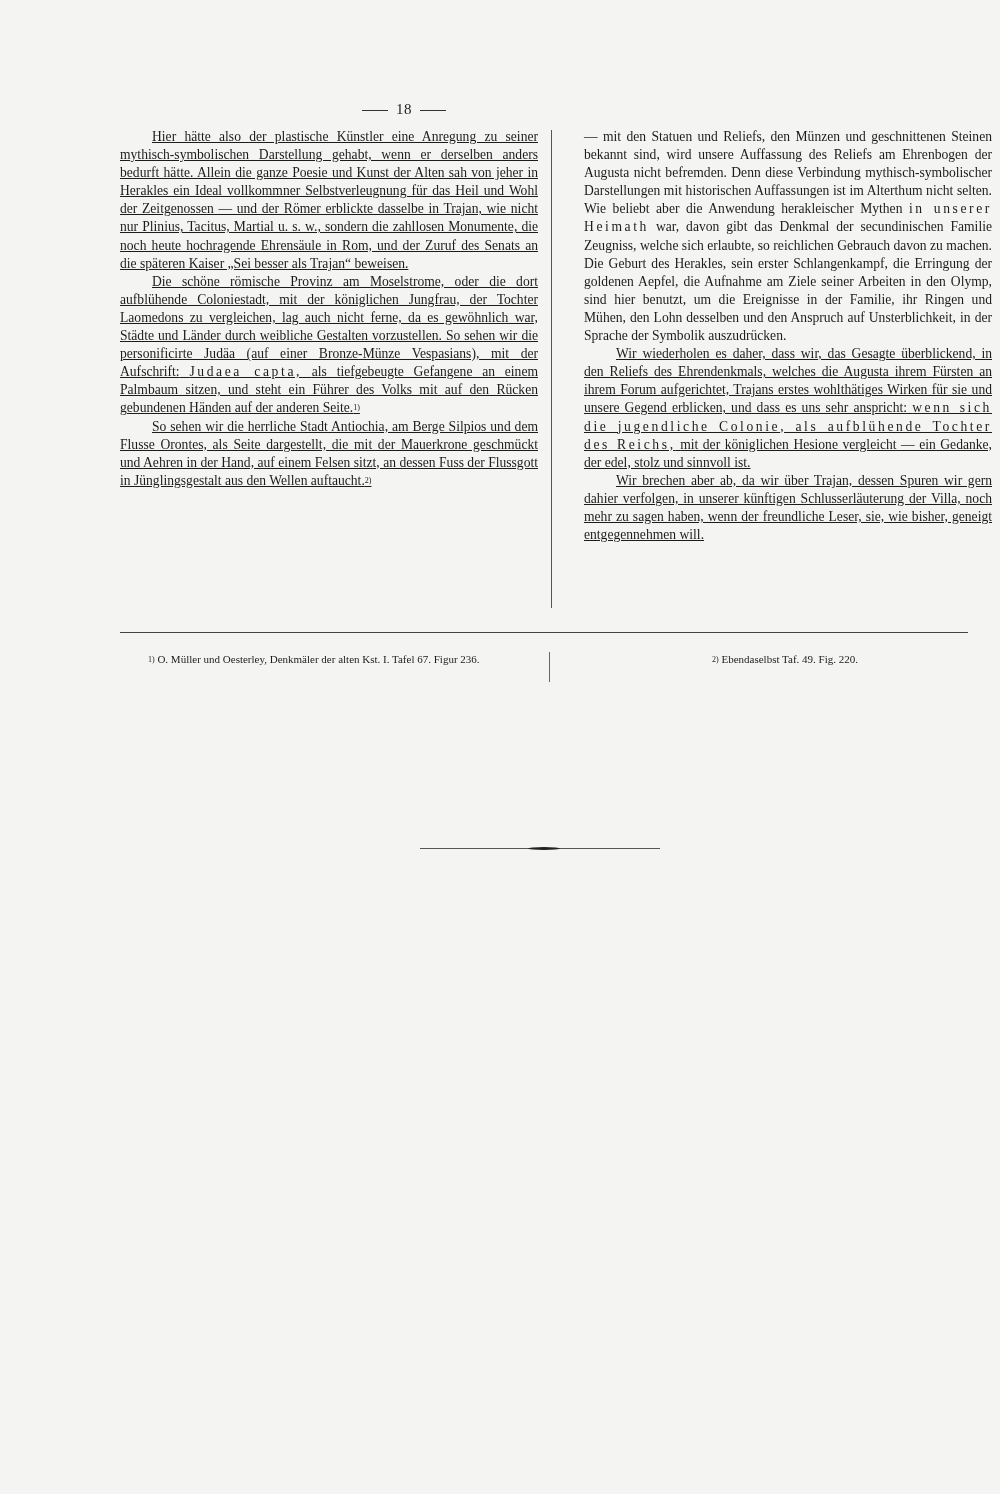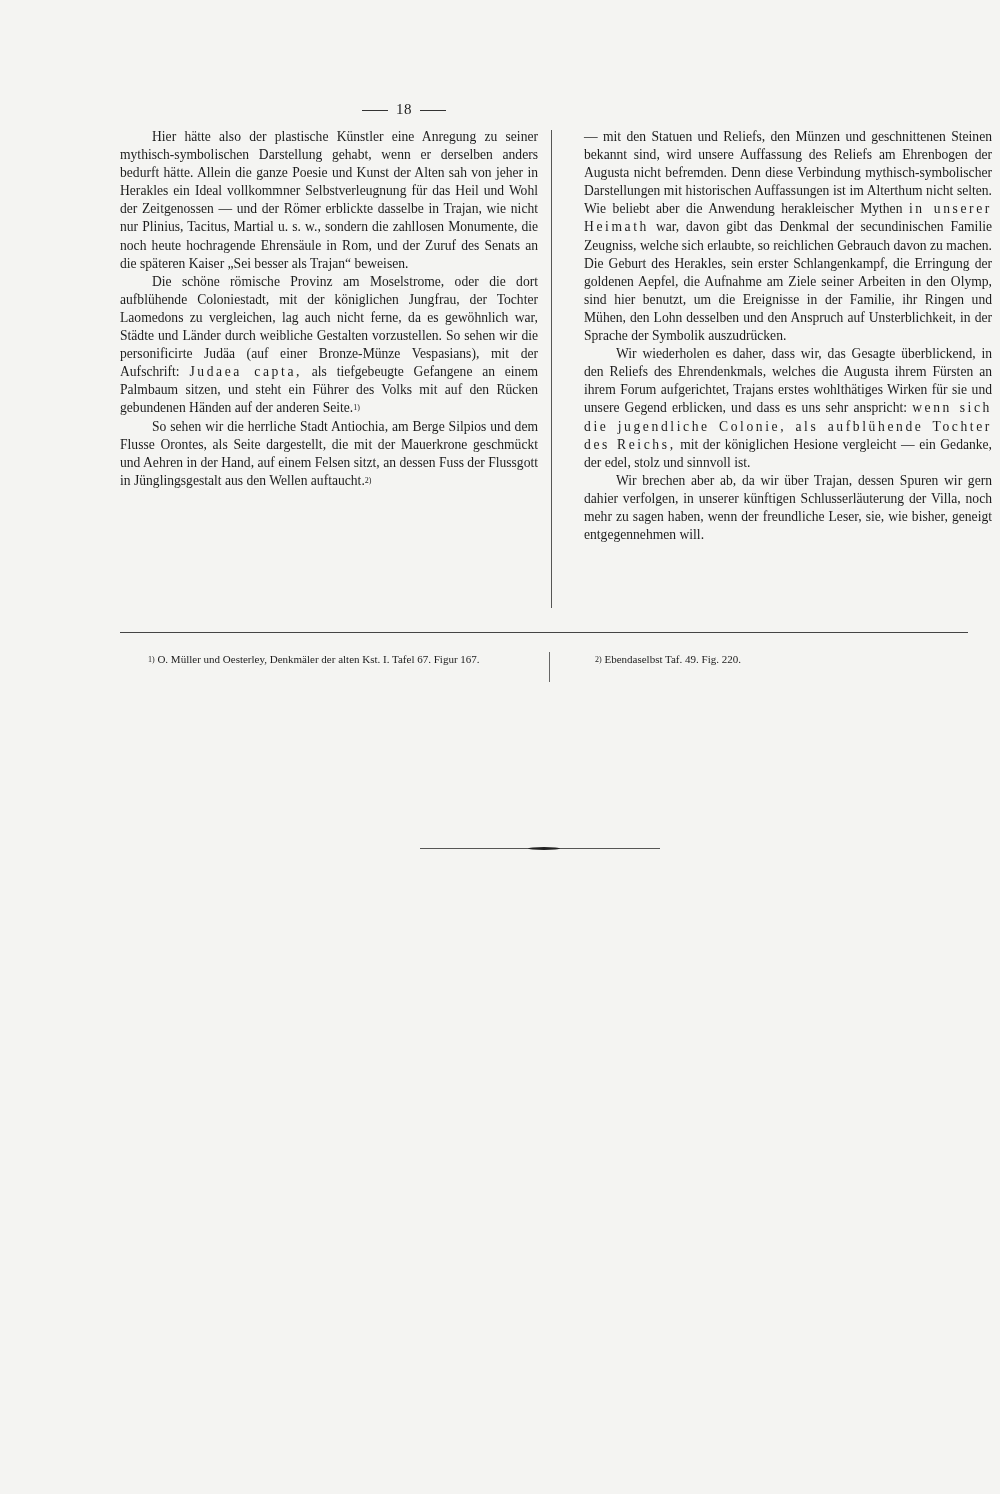--- a/index.html
+++ b/index.html
@@ -17,31 +17,31 @@
     }
     .page-number .dash { display: inline-block; width: 26px; border-top: 1px solid #333; vertical-align: middle; margin: 0 8px; }
     .col {
       position: absolute; top: 128px;
       font-size: 13.6px; line-height: 18.1px;
       text-align: justify;
     }
     .col-left { left: 120px; width: 418px; }
     .col-right { left: 584px; width: 408px; }
     .col p { margin: 0; text-indent: 0; }
-    .col p.indent { text-indent: 32px; }
+    .col p.indent { text-indent: 32px; text-decoration: underline; }
     .divider-vertical {
       position: absolute; left: 551px; top: 130px; height: 478px;
       border-left: 1px solid #555;
     }
     .rule {
       position: absolute; top: 632px; left: 120px; width: 848px;
       border-top: 1.5px solid #444;
     }
     .fn {
-      position: absolute; top: 652px; font-size: 11px; line-height: 15px;
+      position: absolute; top: 652px; font-size: 11px; line-height: 15px; text-align: center;
     }
     .fn-left { left: 120px; width: 420px; text-align: justify; }
     .fn-left .first { text-indent: 28px; display: block; }
     .fn-right { left: 595px; width: 380px; }
     .fn-divider { position: absolute; left: 549px; top: 652px; height: 30px; border-left: 1px solid #666; }
     sup { font-size: 8px; vertical-align: top; }
     .ornament {
       position: absolute; top: 847px; left: 420px; width: 240px; height: 4px;
     }
     .ornament .line { position: absolute; top: 1px; left: 0; width: 240px; border-top: 1px solid #555; }
@@ -65,21 +65,21 @@
 
 <div class="col col-right">
   <p><span>— mit den Statuen und Reliefs, den Münzen und geschnittenen Steinen bekannt sind, wird unsere Auffassung des Reliefs am Ehrenbogen der Augusta nicht befremden. Denn diese Verbindung mythisch-symbolischer Darstellungen mit historischen Auffassungen ist im Alterthum nicht selten. Wie beliebt aber die Anwendung herakleischer Mythen</span> <span class="spaced">in unserer Heimath</span> <span>war, davon gibt das Denkmal der secundinischen Familie Zeugniss, welche sich erlaubte, so reichlichen Gebrauch davon zu machen. Die Geburt des Herakles, sein erster Schlangenkampf, die Erringung der goldenen Aepfel, die Aufnahme am Ziele seiner Arbeiten in den Olymp, sind hier benutzt, um die Ereignisse in der Familie, ihr Ringen und Mühen, den Lohn desselben und den Anspruch auf Unsterblichkeit, in der Sprache der Symbolik auszudrücken.</span></p>
   <p class="indent"><span>Wir wiederholen es daher, dass wir, das Gesagte überblickend, in den Reliefs des Ehrendenkmals, welches die Augusta ihrem Fürsten an ihrem Forum aufgerichtet, Trajans erstes wohlthätiges Wirken für sie und unsere Gegend erblicken, und dass es uns sehr anspricht:</span> <span class="spaced">wenn sich die jugendliche Colonie, als aufblühende Tochter des Reichs,</span> <span>mit der königlichen Hesione vergleicht — ein Gedanke, der edel, stolz und sinnvoll ist.</span></p>
   <p class="indent">Wir brechen aber ab, da wir über Trajan, dessen Spuren wir gern dahier verfolgen, in unserer künftigen Schlusserläuterung der Villa, noch mehr zu sagen haben, wenn der freundliche Leser, sie, wie bisher, geneigt entgegennehmen will.</p>
 </div>
 
 <div class="rule"></div>
 
 <div class="fn fn-left">
-  <span class="first"><sup>1)</sup> <span>O. Müller und Oesterley, Denkmäler der alten Kst. I. Tafel 67. Figur 167.</span></span>
+  <span class="first"><sup>1)</sup> <span>O. Müller und Oesterley, Denkmäler der alten Kst. I. Tafel 67. Figur 236.</span></span>
 </div>
 
 <div class="fn-divider"></div>
 
 <div class="fn fn-right">
   <sup>2)</sup> <span>Ebendaselbst Taf. 49. Fig. 220.</span>
 </div>
 
 <div class="ornament">
   <div class="line"></div>

